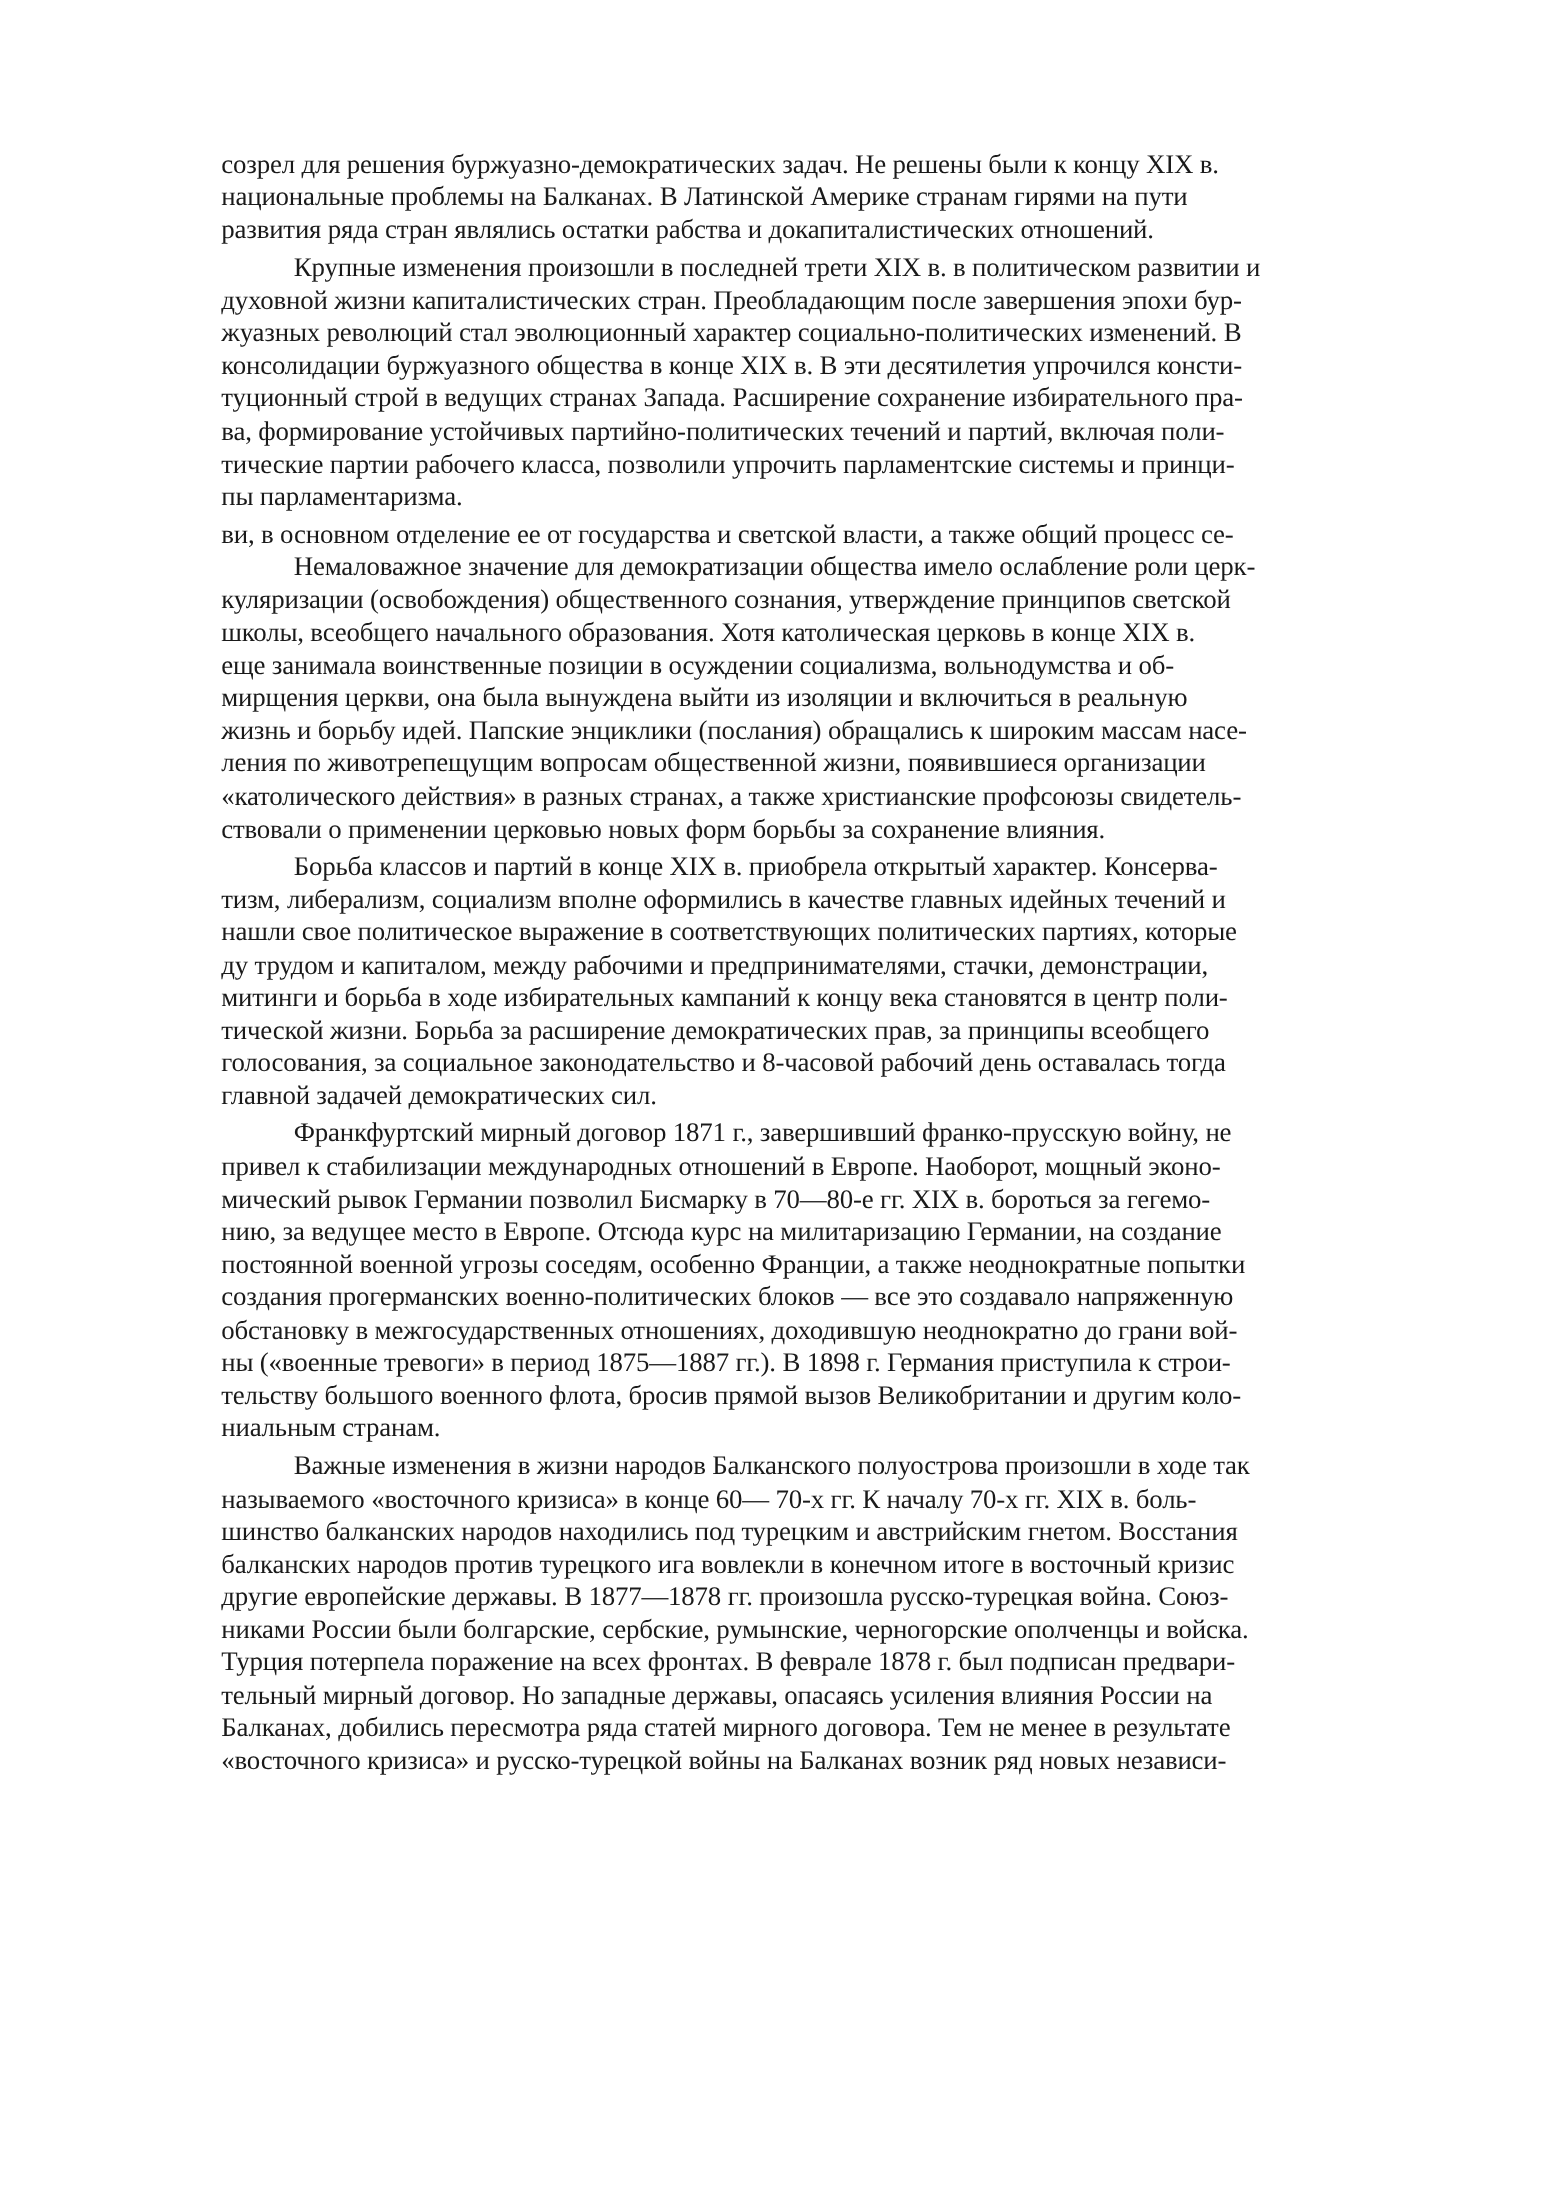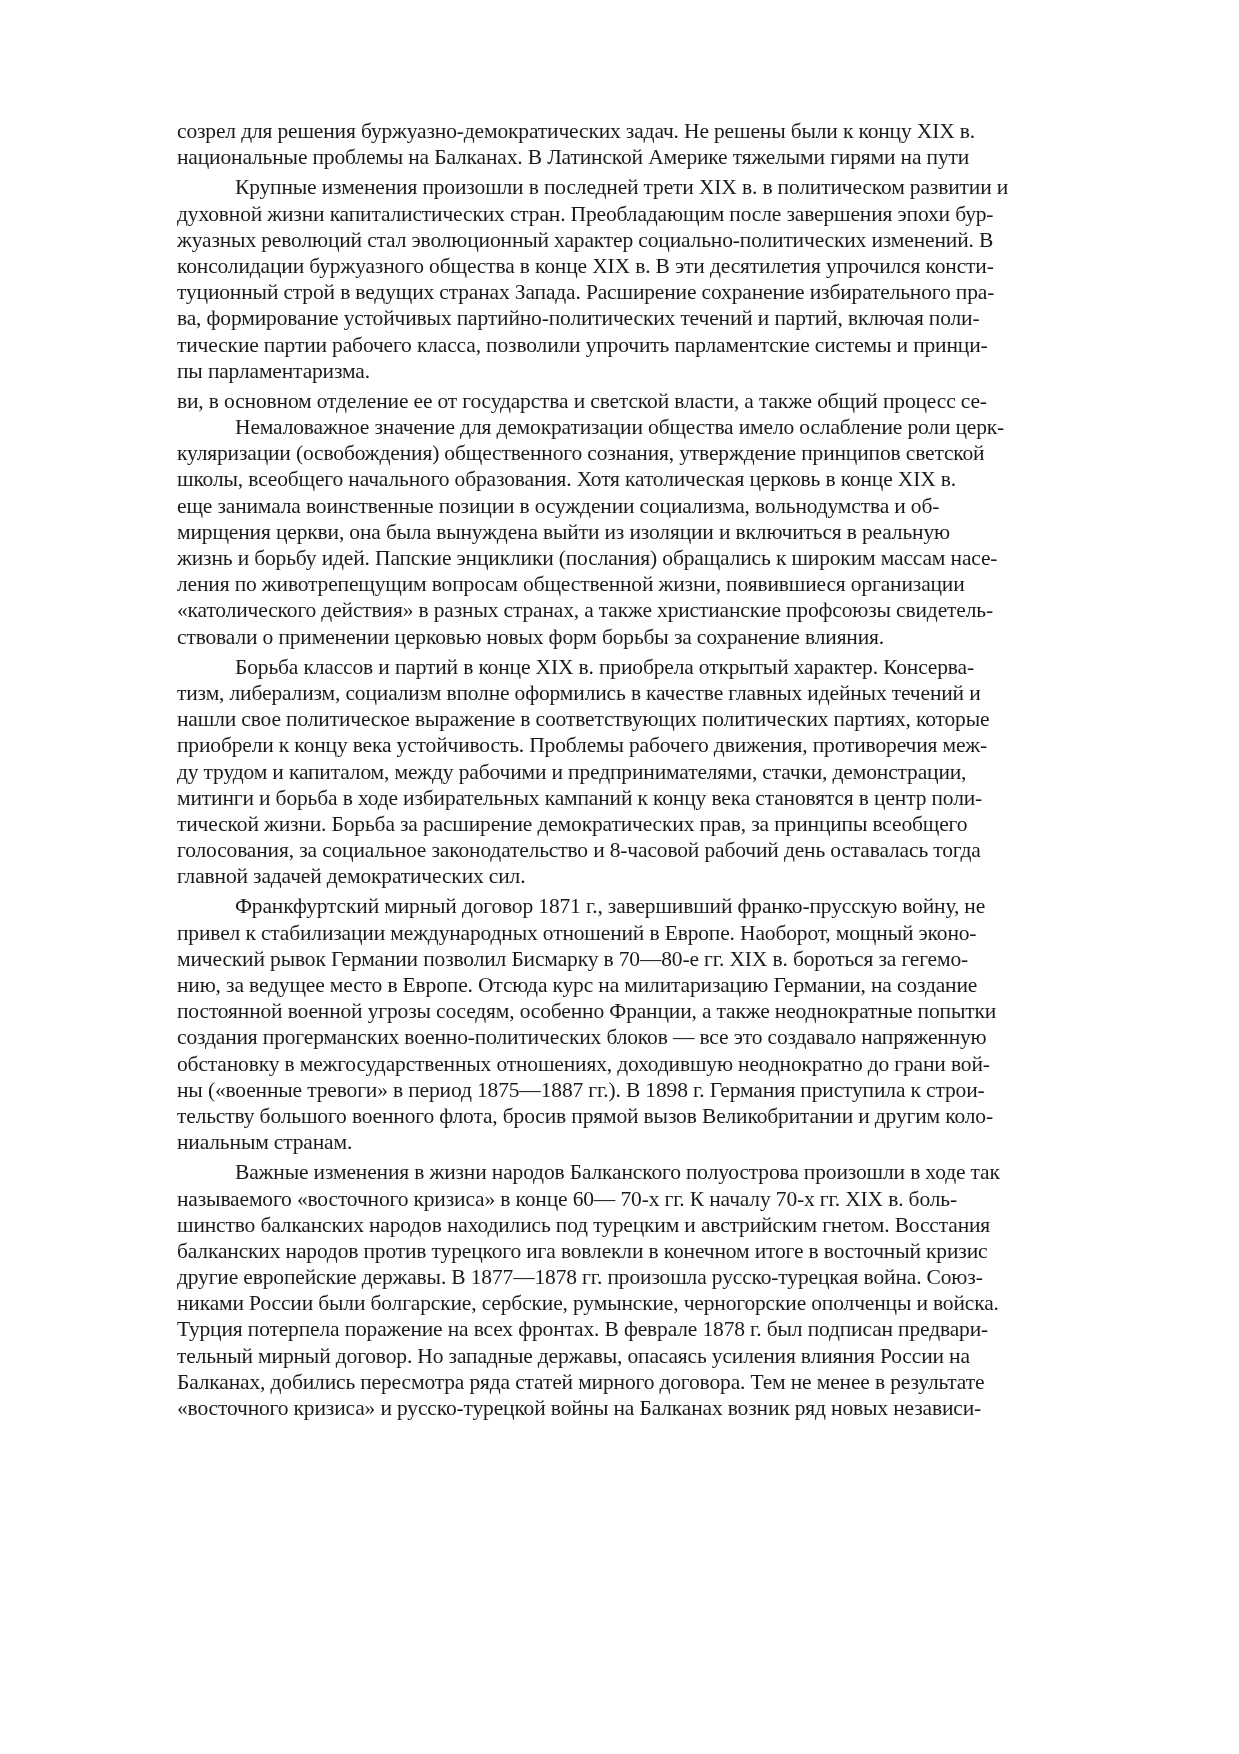--- a/index.html
+++ b/index.html
@@ -46,21 +46,22 @@
     }
   </style>
 </head>
 <body>
 
 <div class="page">
   <div class="text-block">
 
     <div class="para">
       <span class="line">созрел для решения буржуазно-демократических задач. Не решены были к концу XIX в.</span>
-      <span class="line">национальные проблемы на Балканах. В Латинской Америке тяжелыми гирями на пути</span>
+      <span class="line">национальные проблемы на Балканах. В Латинской Америке странам гирями на пути</span>
+      <span class="line">развития ряда стран являлись остатки рабства и докапиталистических отношений.</span>
     </div>
 
     <div class="para">
       <span class="line indent">Крупные изменения произошли в последней трети XIX в. в политическом развитии и</span>
       <span class="line">духовной жизни капиталистических стран. Преобладающим после завершения эпохи бур-</span>
       <span class="line">жуазных революций стал эволюционный характер социально-политических изменений. В</span>
       <span class="line">консолидации буржуазного общества в конце XIX в. В эти десятилетия упрочился консти-</span>
       <span class="line">туционный строй в ведущих странах Запада. Расширение сохранение избирательного пра-</span>
       <span class="line">ва, формирование устойчивых партийно-политических течений и партий, включая поли-</span>
       <span class="line">тические партии рабочего класса, позволили упрочить парламентские системы и принци-</span>
@@ -77,21 +78,20 @@
       <span class="line">жизнь и борьбу идей. Папские энциклики (послания) обращались к широким массам насе-</span>
       <span class="line">ления по животрепещущим вопросам общественной жизни, появившиеся организации</span>
       <span class="line">«католического действия» в разных странах, а также христианские профсоюзы свидетель-</span>
       <span class="line">ствовали о применении церковью новых форм борьбы за сохранение влияния.</span>
     </div>
 
     <div class="para">
       <span class="line indent">Борьба классов и партий в конце XIX в. приобрела открытый характер. Консерва-</span>
       <span class="line">тизм, либерализм, социализм вполне оформились в качестве главных идейных течений и</span>
       <span class="line">нашли свое политическое выражение в соответствующих политических партиях, которые</span>
-      <span class="line">приобрели к концу века устойчивость. Проблемы рабочего движения, противоречия меж-</span>
       <span class="line">ду трудом и капиталом, между рабочими и предпринимателями, стачки, демонстрации,</span>
       <span class="line">митинги и борьба в ходе избирательных кампаний к концу века становятся в центр поли-</span>
       <span class="line">тической жизни. Борьба за расширение демократических прав, за принципы всеобщего</span>
       <span class="line">голосования, за социальное законодательство и 8-часовой рабочий день оставалась тогда</span>
       <span class="line">главной задачей демократических сил.</span>
     </div>
 
     <div class="para">
       <span class="line indent">Франкфуртский мирный договор 1871 г., завершивший франко-прусскую войну, не</span>
       <span class="line">привел к стабилизации международных отношений в Европе. Наоборот, мощный эконо-</span>

